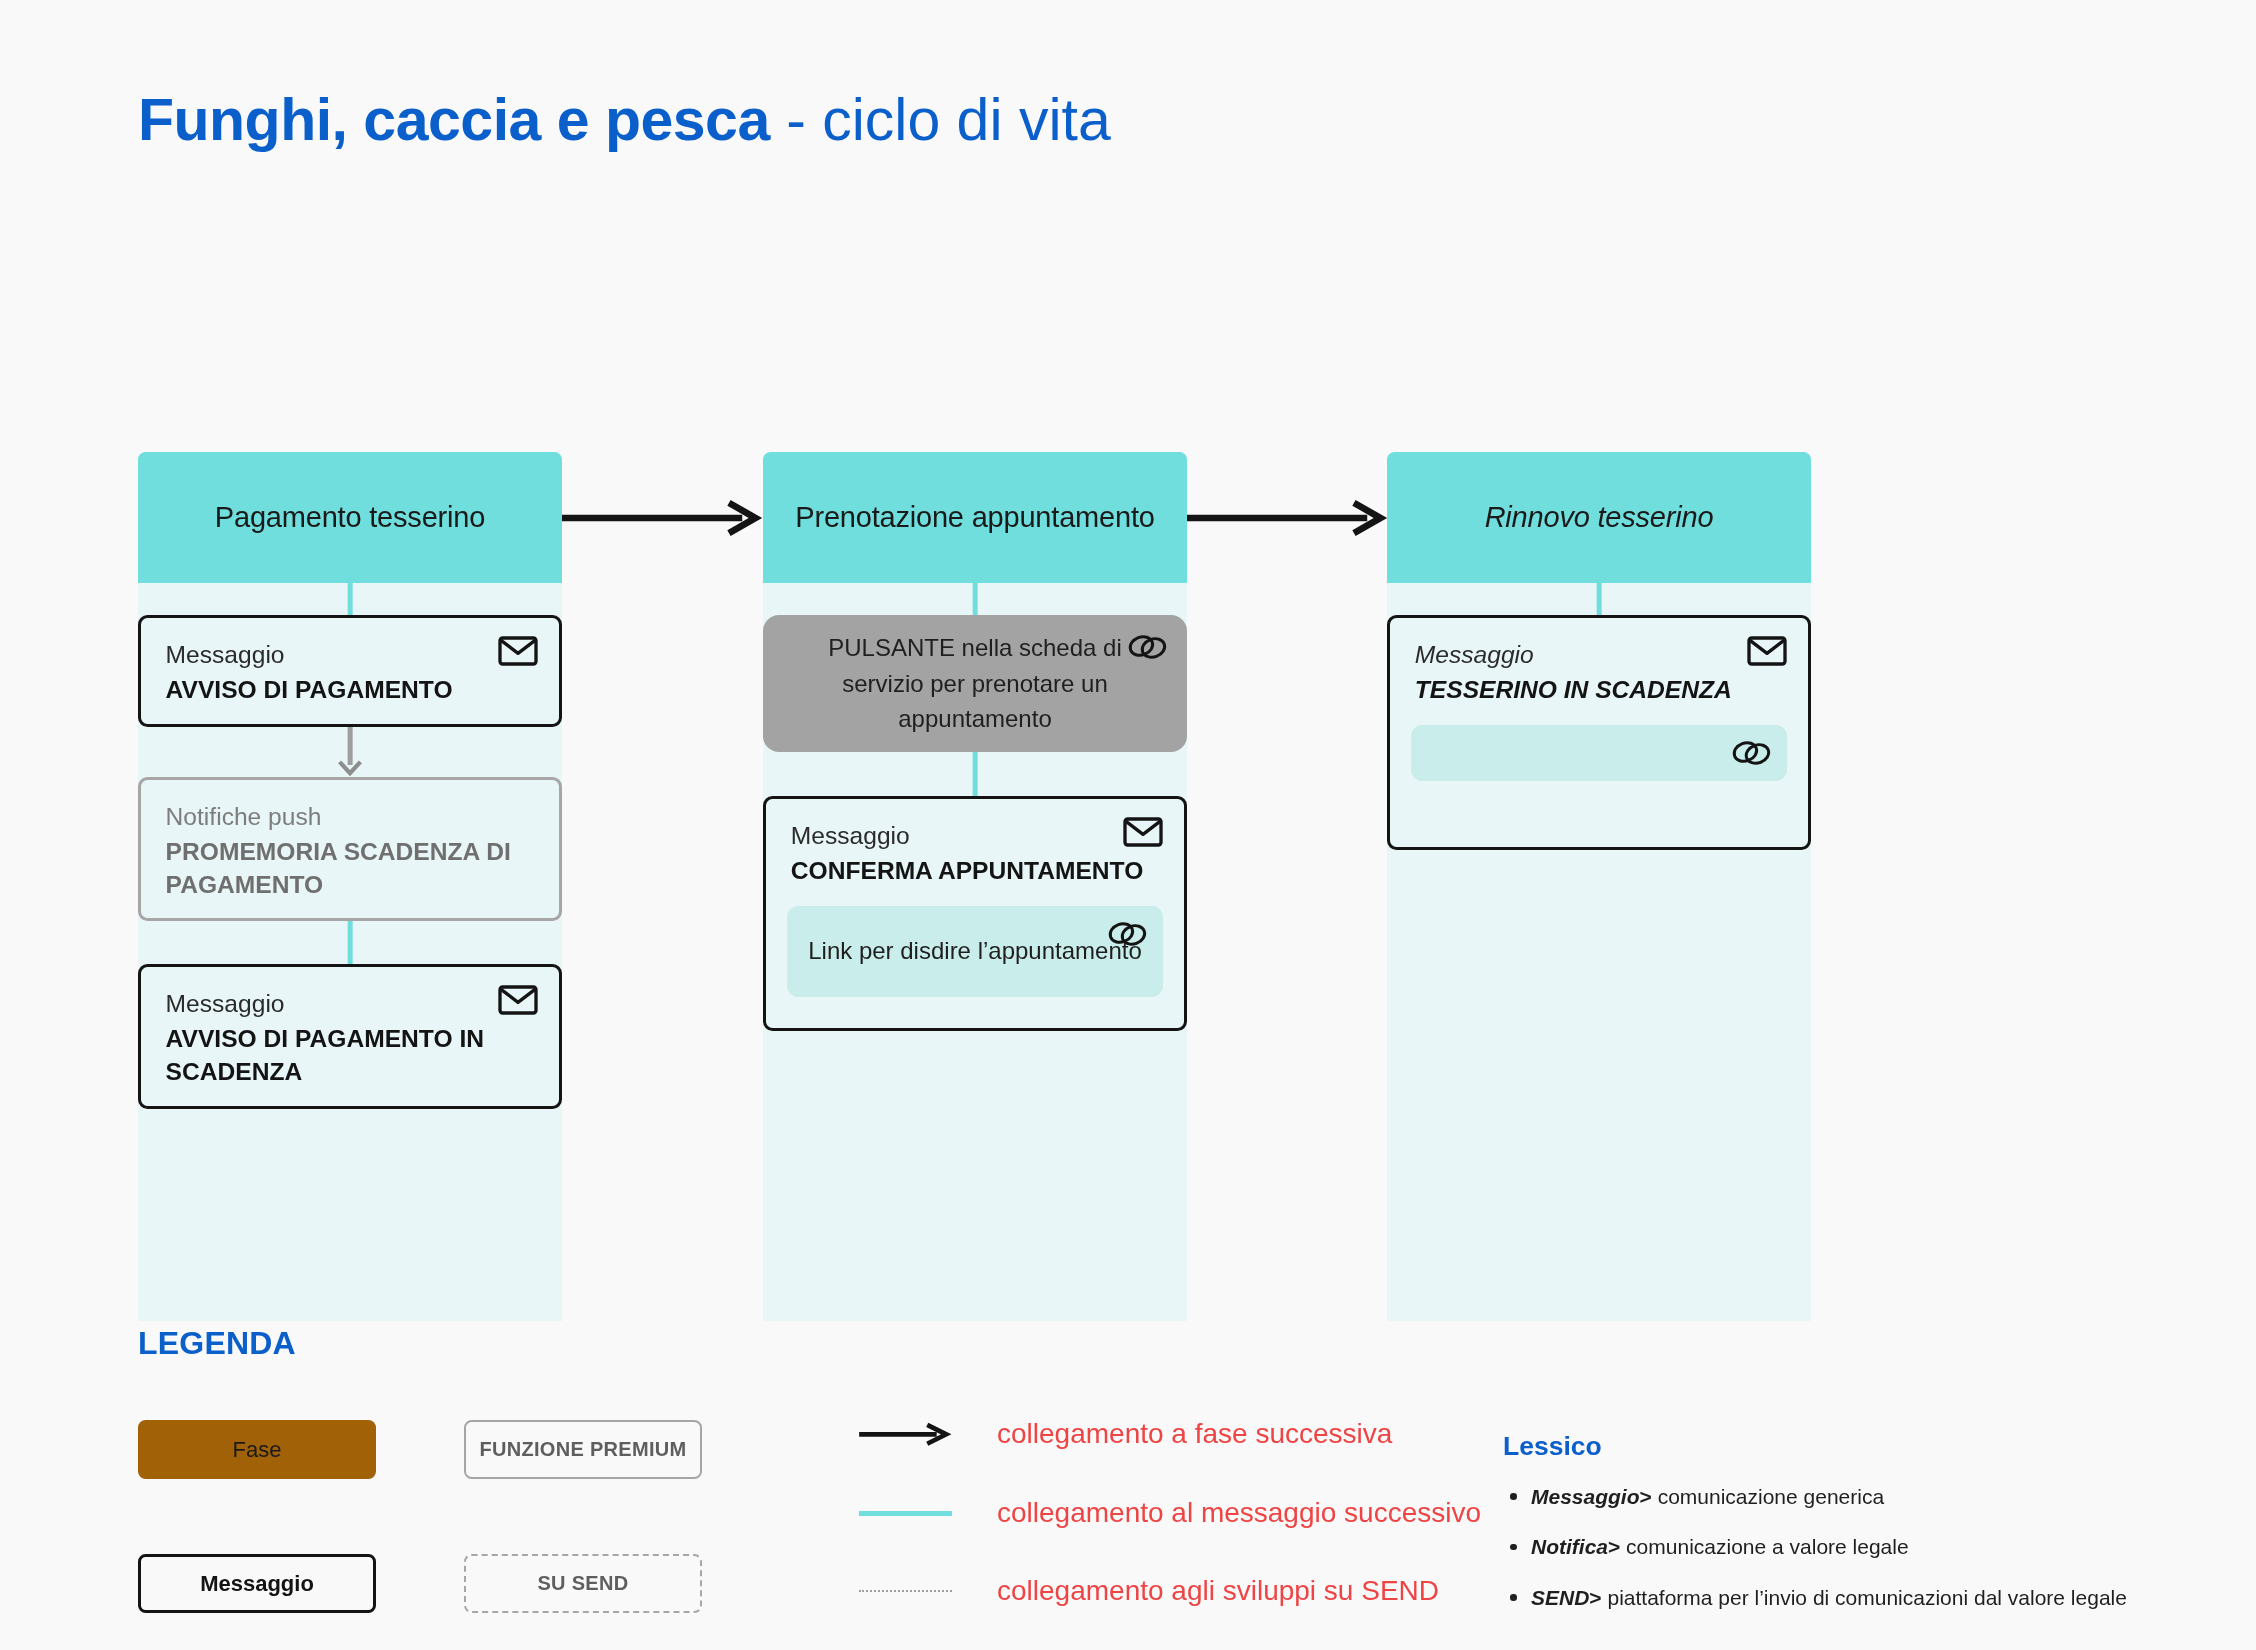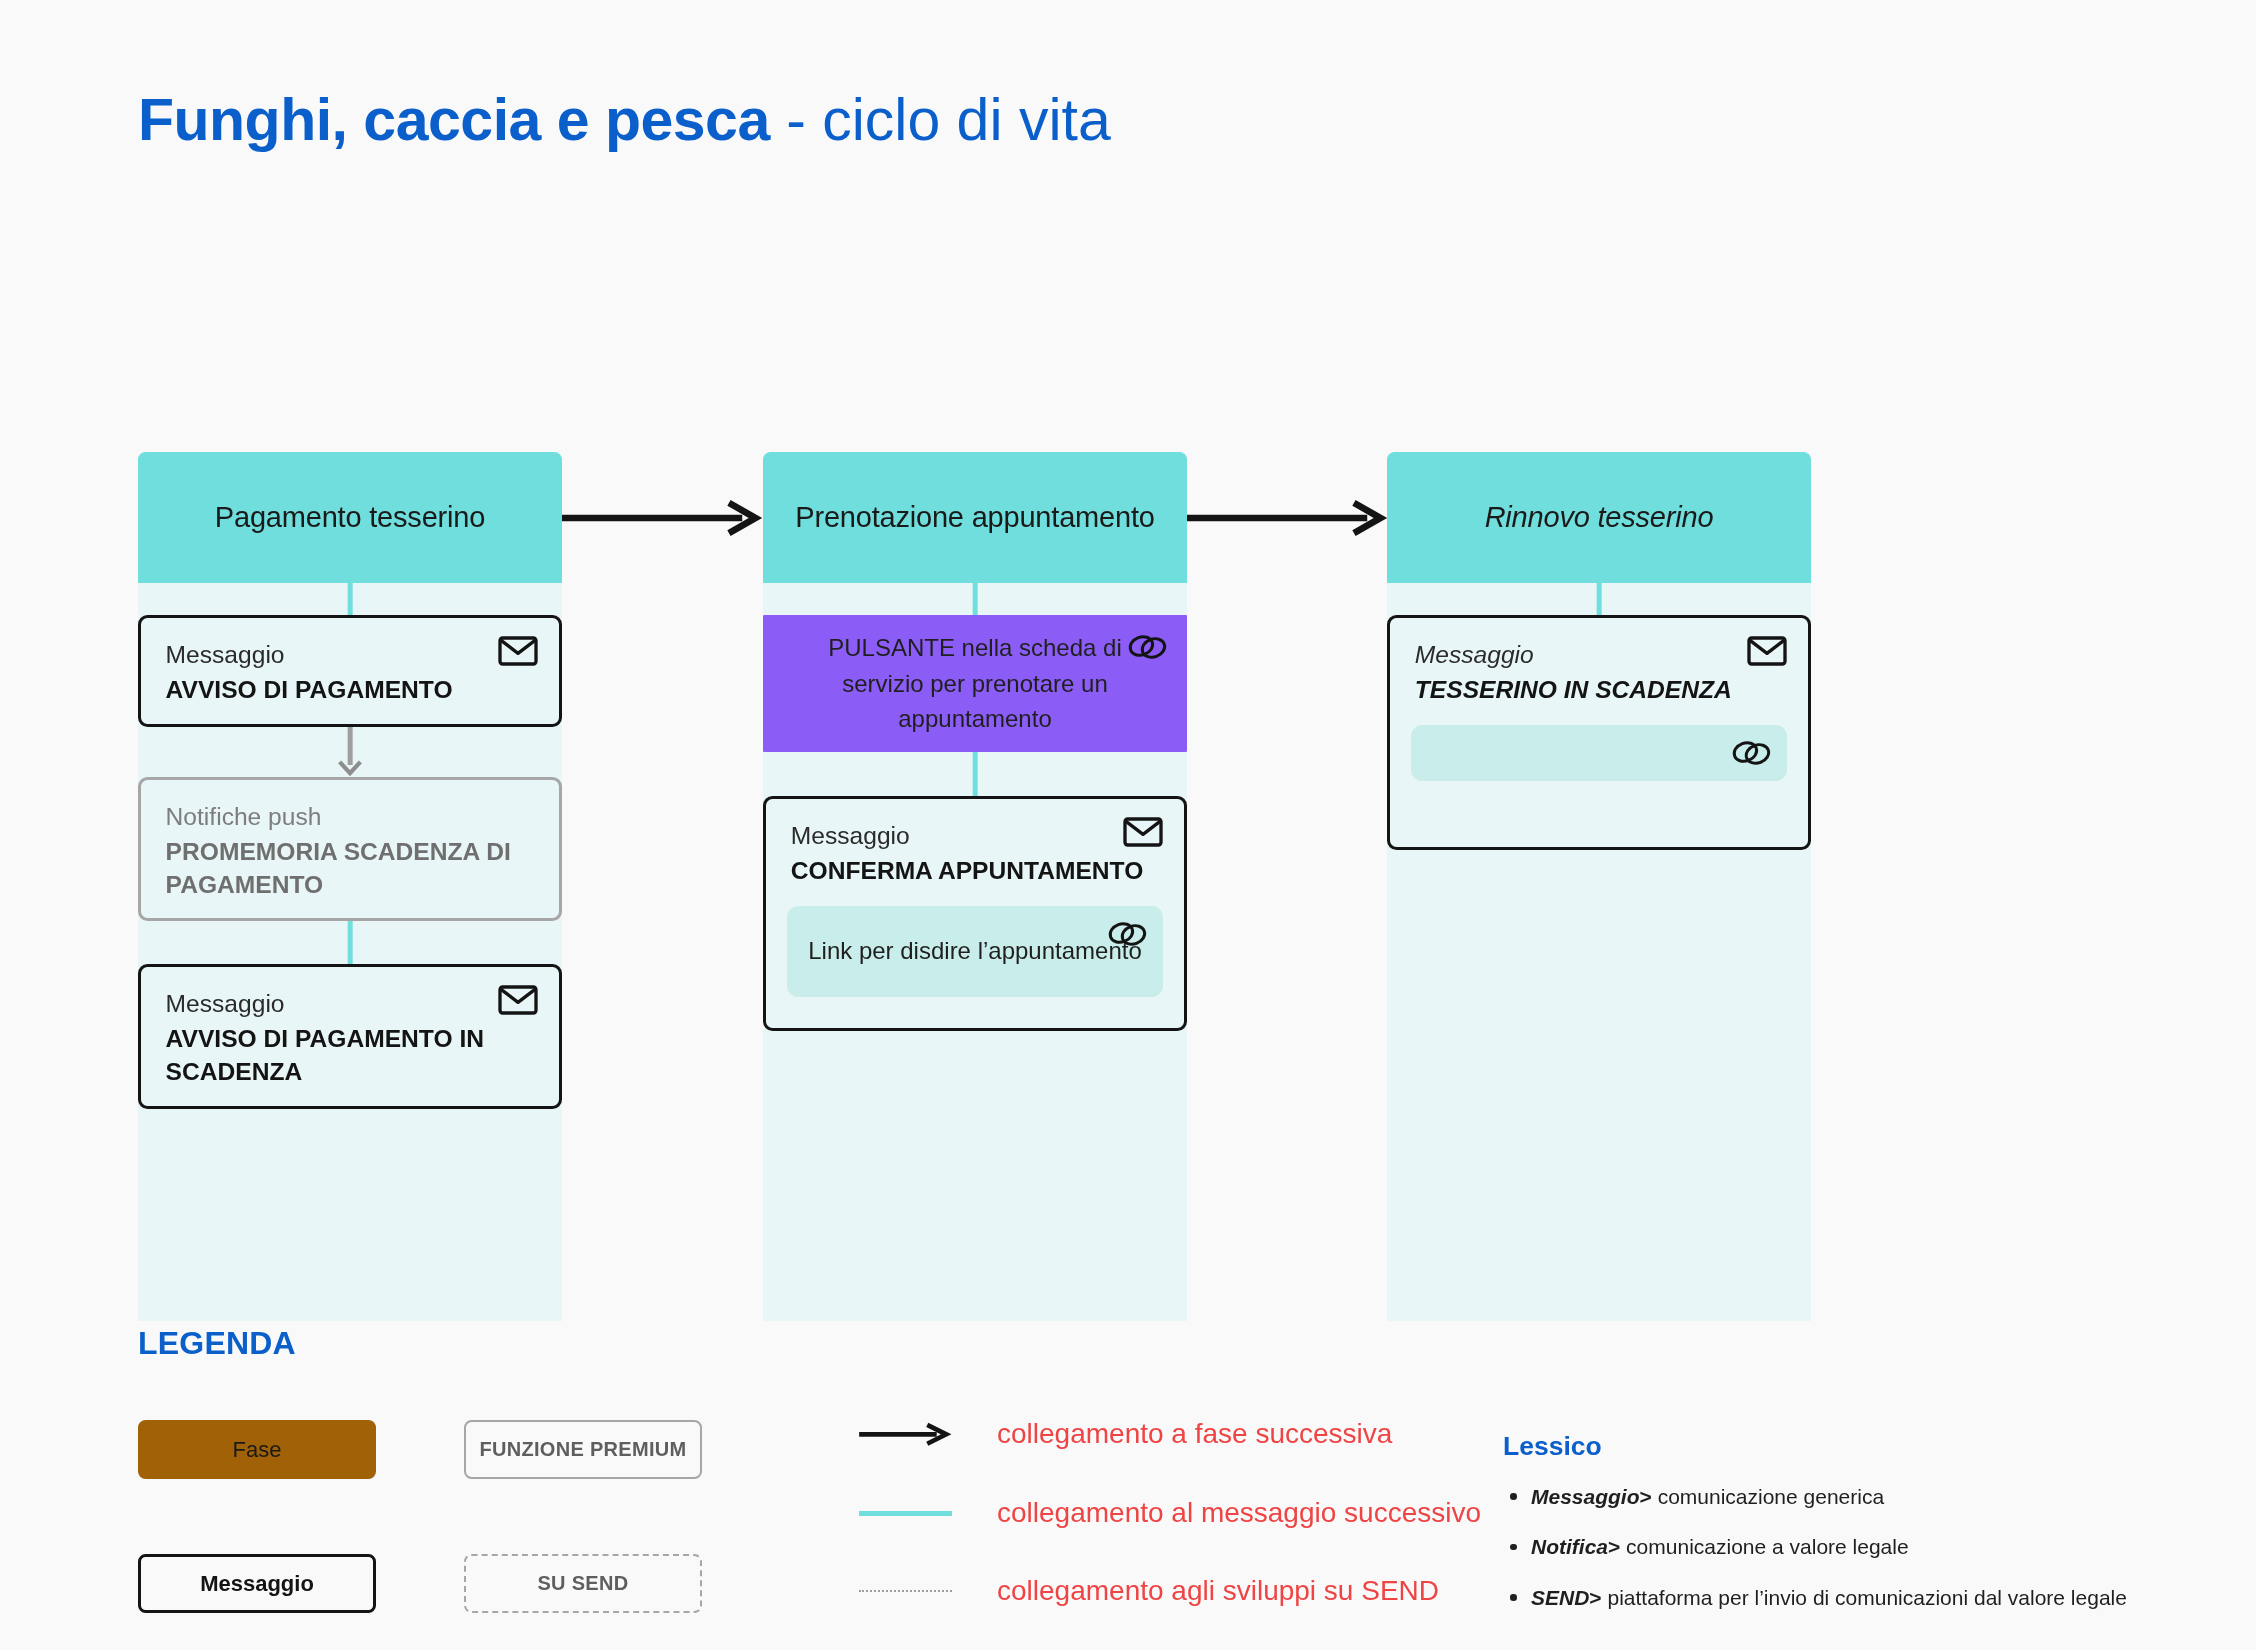--- a/index.html
+++ b/index.html
@@ -101,22 +101,22 @@
     padding: 21px 24.6px 23px 24.6px;
   }
   .box.msg {
     border: 3.8px solid #141414;
   }
   .box.push {
     border: 3.8px solid #A6A6A6;
   }
   .box.plain {
     border: none;
-    background: #8b5cf6;
-    border-radius: 1px;
+    background: #a3a3a3;
+    border-radius: 16px;
     text-align: center;
   }
 
   .box .kind {
     font-size: 24.6px;
     color: #2B2B2B;
     line-height: 1.3;
     font-weight: 400;
   }
   .box.push .kind { color: #7D7D7D; }

